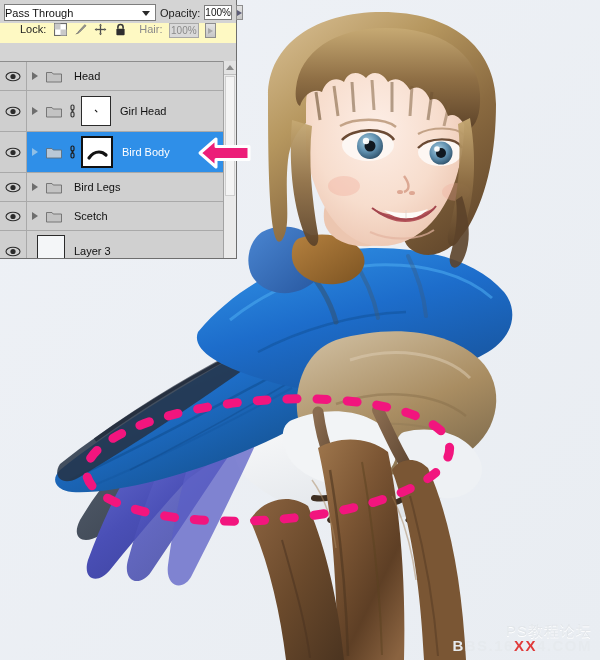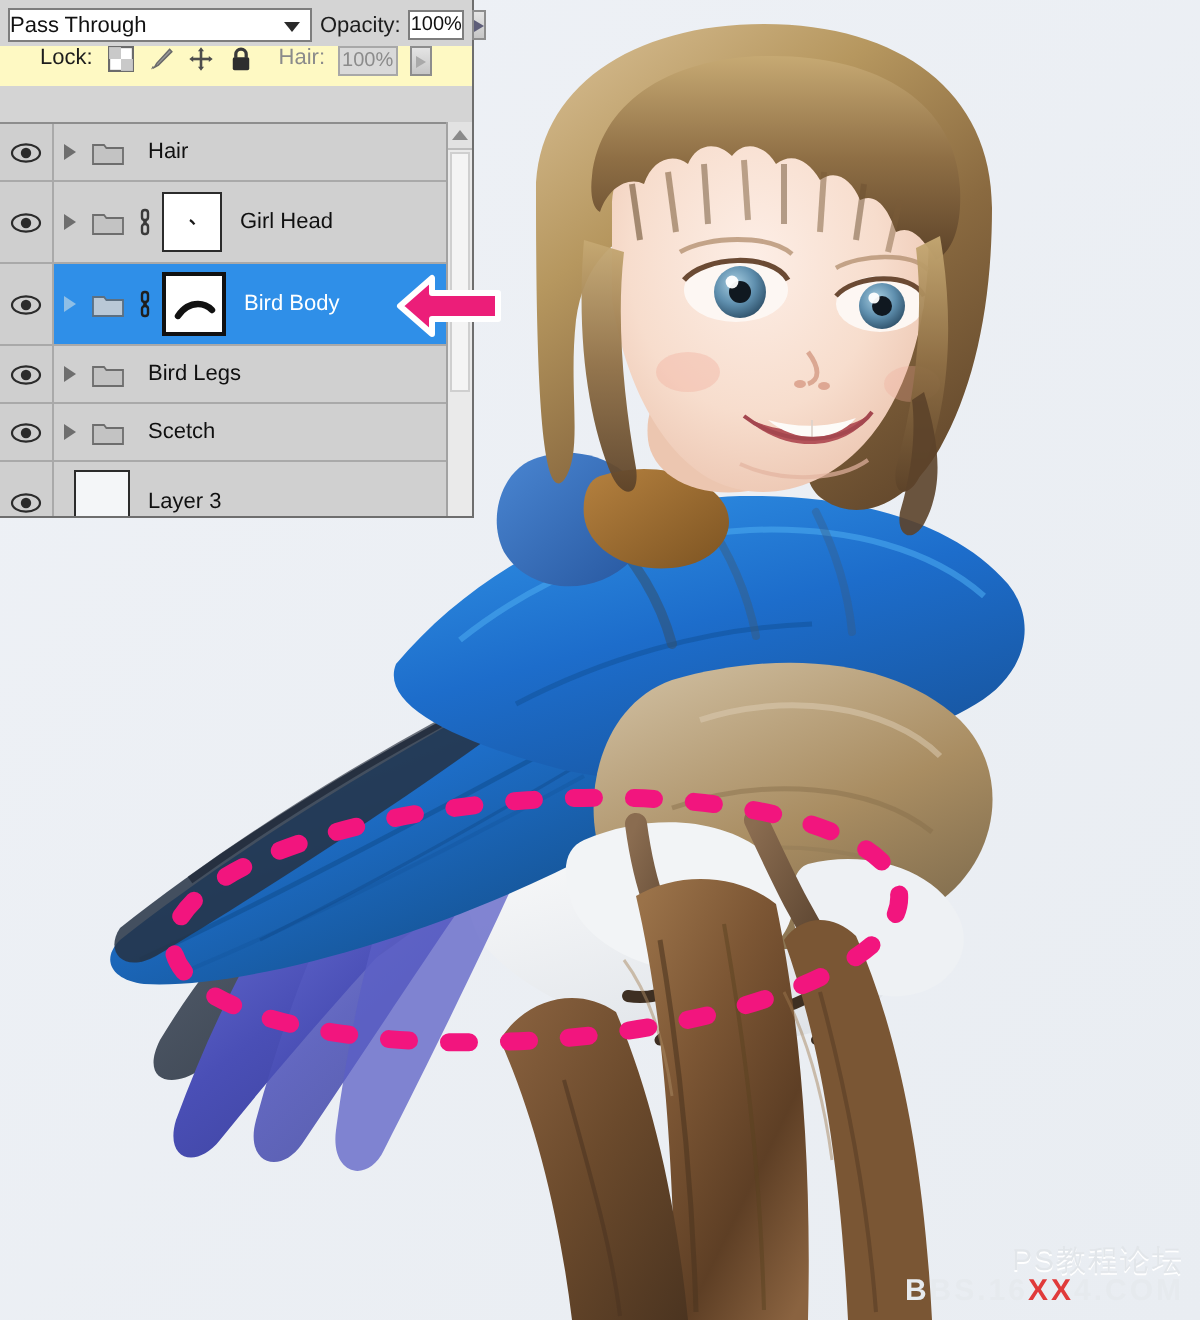--- a/index.html
+++ b/index.html
@@ -416,21 +416,21 @@
           </svg>
         </div>
         <div class="tri">
             <i></i>
           </div>
         <div class="folder">
           <svg width="16" height="13" viewBox="0 0 16 13">
             <path d="M0.5 2.5 H6 L7.2 4 H15.5 V12 H0.5 Z" fill="#c3c3c3" stroke="#6d6d6d" stroke-width="0.9"></path>
           </svg>
         </div>
-        <span class="lname">Hair</span>
+        <span class="lname">Head</span>
       </div>
 
       <div class="lrow tall">
         <div class="eyecell">
           <svg width="16" height="11" viewBox="0 0 16 11">
             <ellipse cx="8" cy="5.5" rx="7" ry="4.3" fill="none" stroke="#2b2b2b" stroke-width="1.1"></ellipse>
             <circle cx="8" cy="5.5" r="2.6" fill="#2b2b2b"></circle>
           </svg>
         </div>
         <div class="tri">

